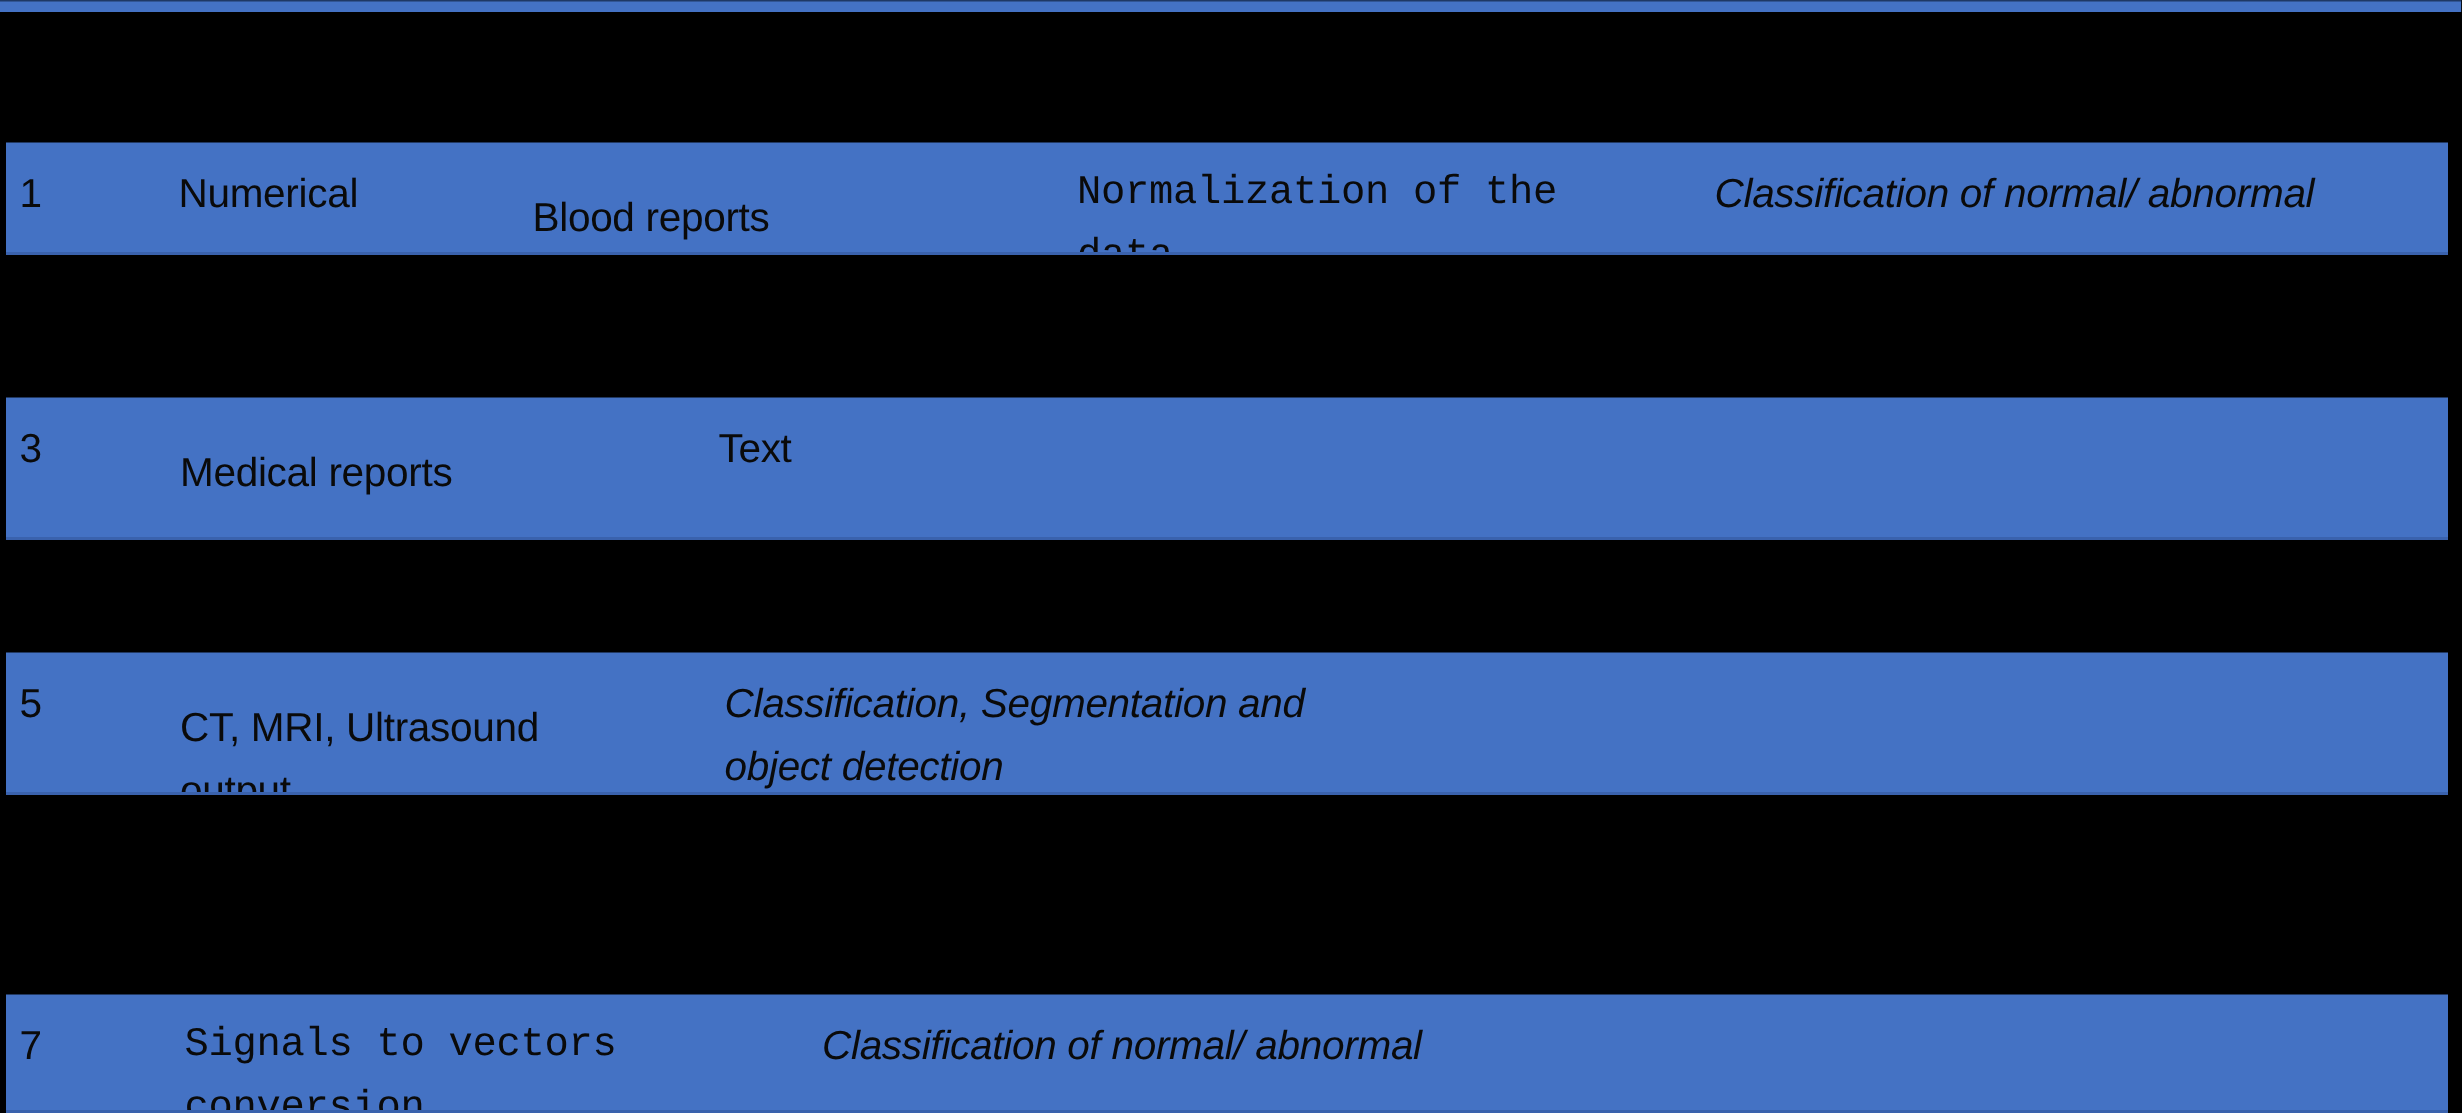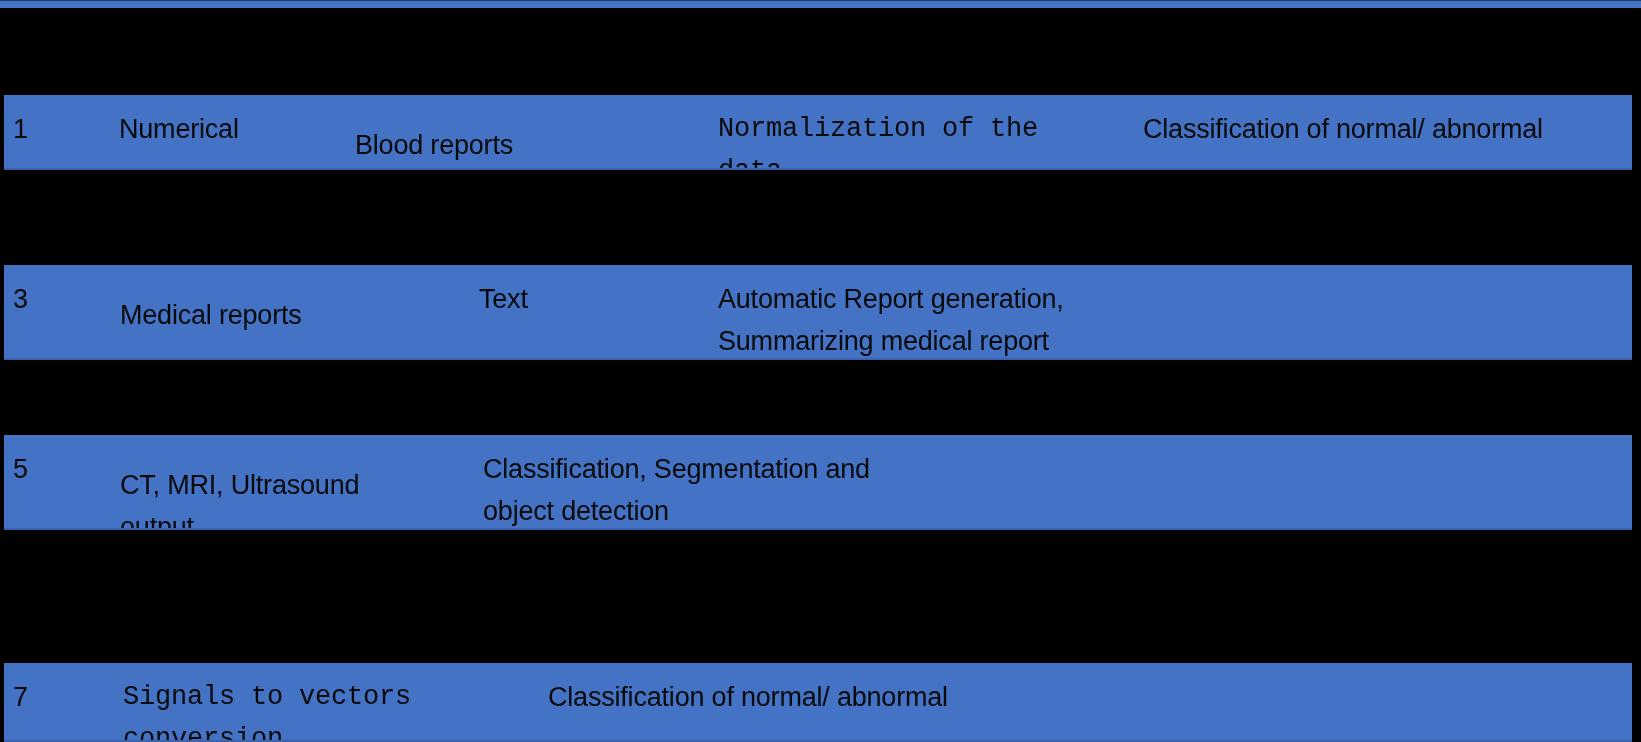--- a/index.html
+++ b/index.html
@@ -50,21 +50,21 @@
     line-height: 42px;
     letter-spacing: -0.2px;
     color: #0a0a0a;
     white-space: pre-line;
     overflow: hidden;
   }
   .c1 { width: 106px; padding-left: 9px;  }
   .c2 { width: 235px; padding-left: 9px;  }
   .c3 { width: 360px; padding-left: 10px; margin-top: 16px; }
   .c4 { width: 425px; padding-left: 13px; font-family: Liberation Mono, monospace; }
-  .c5 { width: 502px; padding-left: 13px; }
+  .c5 { width: 502px; padding-left: 13px; font-style: italic; }
 </style>
 </head>
 <body>
 
 <div class="canvas">
 
   <div class="top-bar"></div>
 
   <div class="tbl">
 
@@ -89,22 +89,20 @@
       <div class="cell c2"></div>
       <div class="cell c3"></div>
       <div class="cell c4"></div>
       <div class="cell c5"></div>
     </div>
 
     <div class="row blue h95">
       <div class="cell c1">3</div>
       <div class="cell c3">Medical reports</div>
       <div class="cell c2">Text</div>
-      <div class="cell c5">Automatic Report generation,
-Summarizing medical report</div>
     </div>
 
     <div class="row black h75">
       <div class="cell c1"></div>
       <div class="cell c2"></div>
       <div class="cell c3"></div>
       <div class="cell c4"></div>
       <div class="cell c5"></div>
     </div>
 

